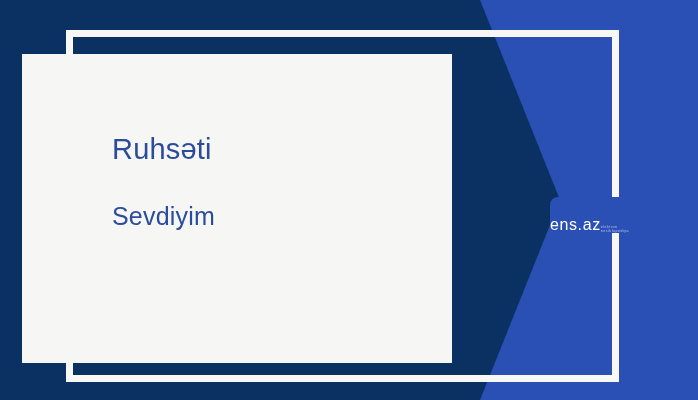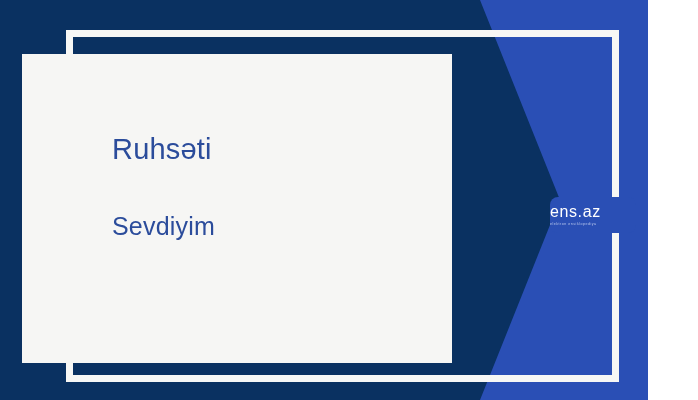--- a/index.html
+++ b/index.html
@@ -7,21 +7,21 @@
     margin: 0;
     padding: 0;
     background: #ffffff;
   }
   body {
     font-family: "Liberation Sans", sans-serif;
   }
 
   .banner {
     position: relative;
-    width: 648px;
+    width: 698px;
     height: 400px;
     overflow: hidden;
     background: #0a3161;
   }
 
   
   .accent-wedge {
     position: absolute;
     top: 0;
     left: 0;
@@ -67,36 +67,36 @@
     letter-spacing: 0.2px;
     white-space: nowrap;
   }
 
   .subtitle {
     color: #2b4c9b;
     font-size: 25px;
     font-weight: 400;
     line-height: 1.3;
     letter-spacing: 0.2px;
-    margin-top: 41px;
+    margin-top: 31px;
     white-space: nowrap;
   }
 
   
   .logo-badge {
     position: absolute;
     left: 550px;
     top: 197px;
     width: 86px;
     height: 36px;
     border-radius: 8px;
     background: #2a4fb5;
     display: flex;
-    flex-direction: column;
-    align-items: flex-start;
+    flex-direction: row;
+    align-items: flex-end;
     justify-content: center;
     box-sizing: border-box;
     padding-top: 1px;
   }
 
   .logo-wordmark {
     color: #ffffff;
     font-size: 16px;
     font-weight: 400;
     letter-spacing: 0.6px;

